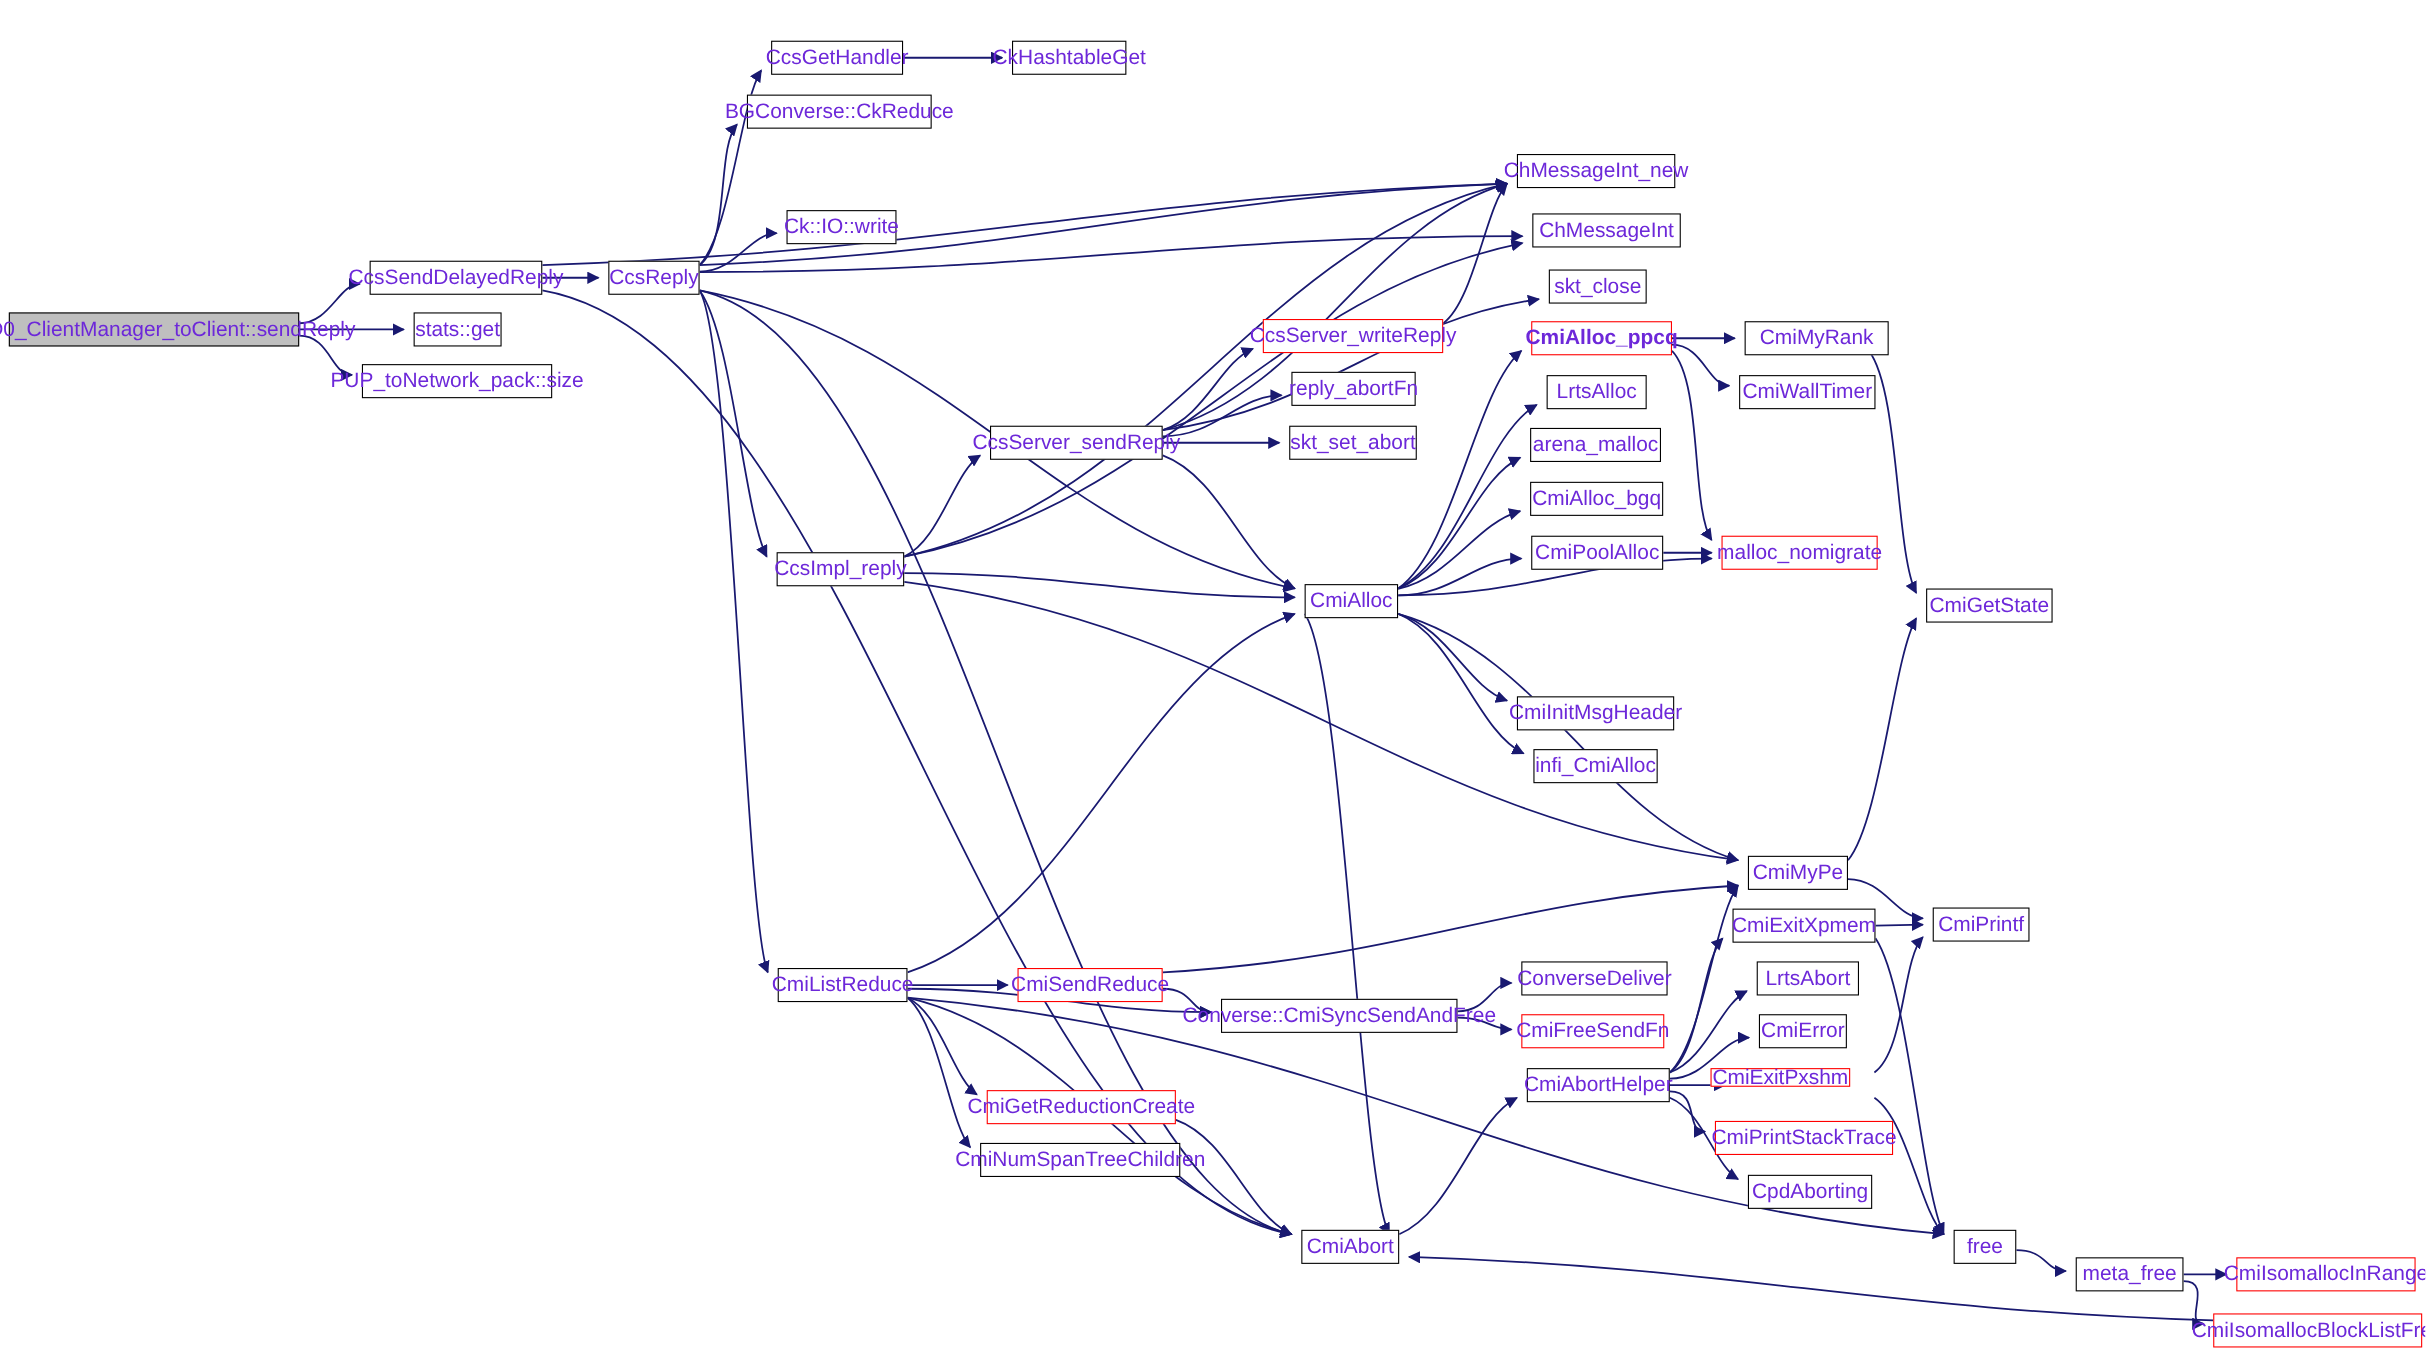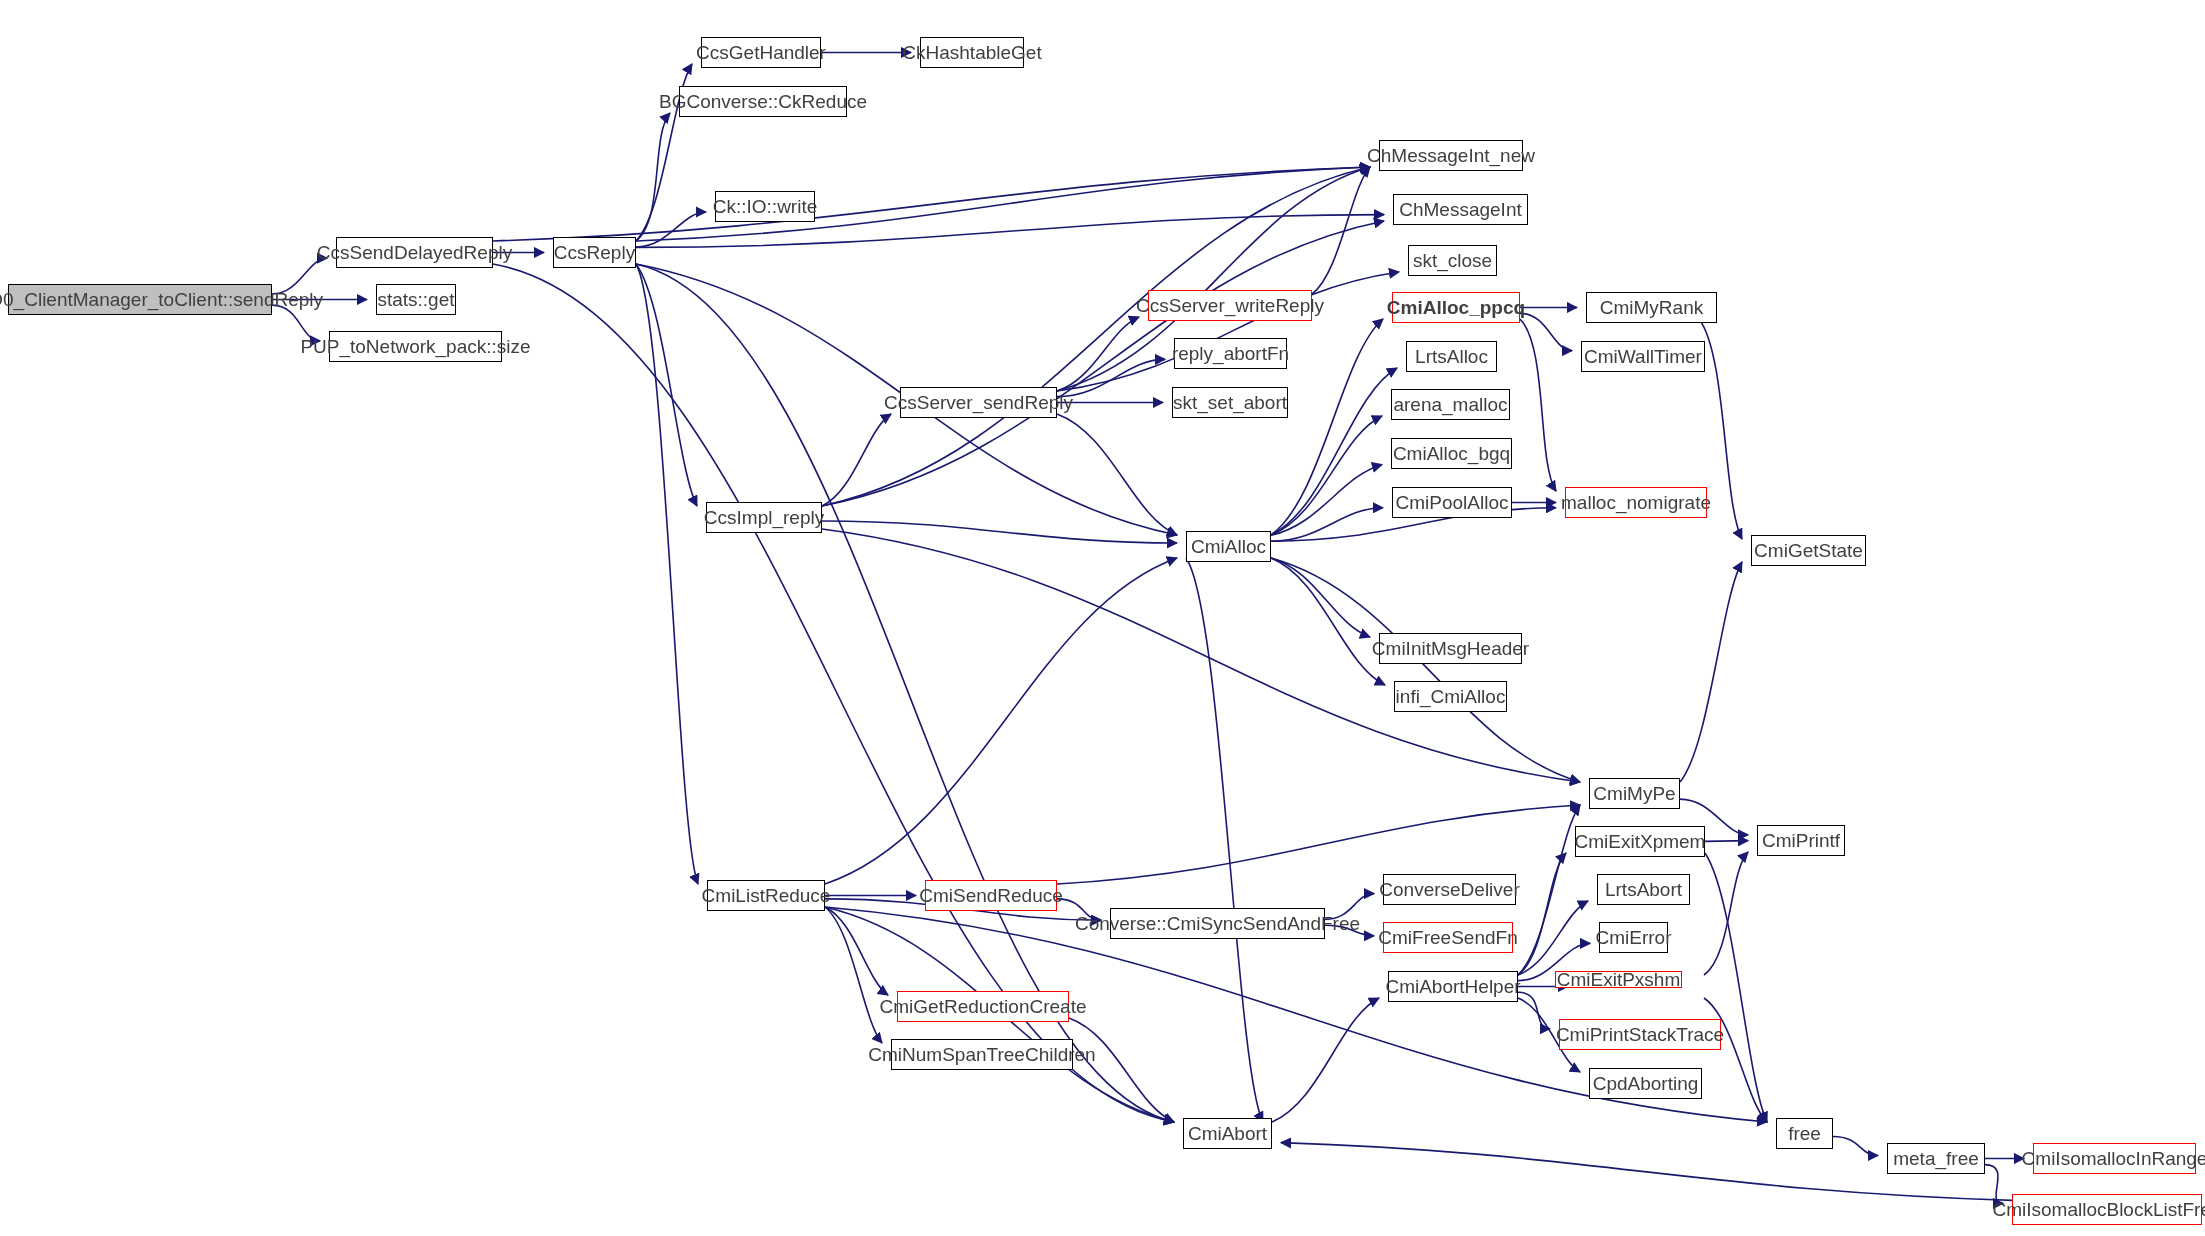--- a/index.html
+++ b/index.html
@@ -1,21 +1,21 @@
 <!DOCTYPE html>
 <html><head>
 <meta charset="utf-8">
 <style>
   html,body{margin:0;padding:0;background:#ffffff;}
   #canvas{position:relative;width:2205px;height:1236px;background:#ffffff;
           font-family:"Liberation Sans","DejaVu Sans",sans-serif;overflow:hidden;}
   svg.edges{position:absolute;left:0;top:0;width:2205px;height:1236px;pointer-events:none;}
   .node{position:absolute;box-sizing:border-box;border:1px solid #000000;background:#ffffff;
         display:flex;align-items:center;justify-content:center;
-        font-size:19px;color:#404040;white-space:nowrap;line-height:1;}
+        font-size:19px;color:#6d28d9;white-space:nowrap;line-height:1;}
   .node.red{border-color:#ff0000;}
   .node.root{background:#bfbfbf;border-color:#000000;}
   .nlabel{pointer-events:none;}
 </style>
 </head>
 <body>
 
 <div id="canvas">
   <svg class="edges" id="edge-layer" viewBox="0 0 2205 1236" xmlns="http://www.w3.org/2000/svg">
     <defs>
@@ -192,21 +192,21 @@
       </div>
       <div class="node" style="left: 1757px; top: 825px; width: 88px; height: 31px;">
         <span class="nlabel">CmiPrintf</span>
       </div>
       <div class="node" style="left: 1575px; top: 826px; width: 130px; height: 31px;">
         <span class="nlabel">CmiExitXpmem</span>
       </div>
       <div class="node" style="left: 1597px; top: 874px; width: 93px; height: 31px;">
         <span class="nlabel">LrtsAbort</span>
       </div>
-      <div class="node" style="left: 1599px; top: 922px; width: 69px; height: 31px;">
+      <div class="node" style="left: 1599px; top: 922px; width: 80px; height: 31px;">
         <span class="nlabel">CmiError</span>
       </div>
       <div class="node red" style="left: 1555px; top: 971px; width: 127px; height: 17px;">
         <span class="nlabel">CmiExitPxshm</span>
       </div>
       <div class="node red" style="left: 1559px; top: 1019px; width: 162px; height: 31px;">
         <span class="nlabel">CmiPrintStackTrace</span>
       </div>
       <div class="node" style="left: 1589px; top: 1068px; width: 113px; height: 31px;">
         <span class="nlabel">CpdAborting</span>

